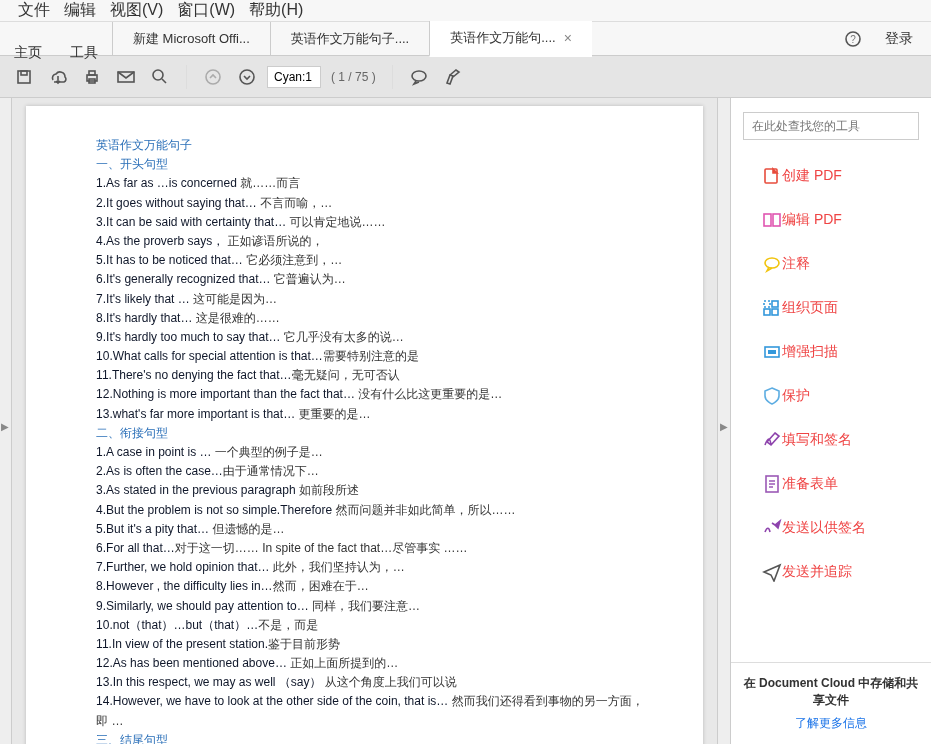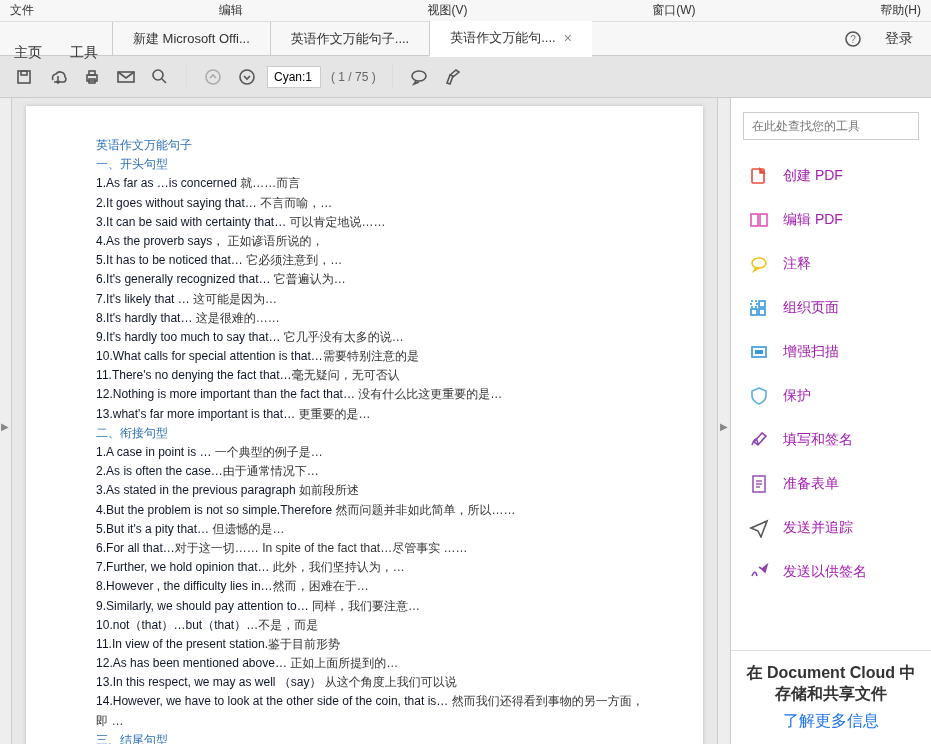--- a/index.html
+++ b/index.html
@@ -1,17 +1,17 @@
 <!DOCTYPE html>
 <html><head>
 <meta charset="utf-8">
 <style>
 * { box-sizing: border-box; margin: 0; padding: 0; }
 body { font-family: "Microsoft YaHei", Arial, sans-serif; font-size: 12px; background: #fff; color: #333; width: 931px; height: 744px; overflow: hidden; position: relative; }
-.menubar { display: flex; gap: 14px; padding: 4px 10px; font-size: 12px; border-bottom: 1px solid #ddd; background: #f7f7f7; height: 22px; align-items: center; justify-content: space-between; }
+.menubar { display: flex; gap: 14px; padding: 4px 18px; font-size: 16px; border-bottom: 1px solid #ddd; background: #f7f7f7; height: 22px; align-items: center; }
 .menubar span { cursor: default; }
 .tabbar { display: flex; align-items: center; border-bottom: 1px solid #ccc; height: 34px; background: #f7f7f7; }
 .maintab { padding: 8px 14px; font-size: 14px; cursor: pointer; margin-top: 28px; }
 .doctab { padding: 8px 20px; font-size: 13px; border-left: 1px solid #ccc; position: relative; display: flex; align-items: center; gap: 8px; }
 .doctab.active { background: #fff; border-bottom: 2px solid #fff; margin-bottom: -1px; }
 .tab-close { color: #888; font-size: 14px; cursor: pointer; }
 .tabbar-right { margin-left: auto; display: flex; align-items: center; gap: 18px; padding-right: 18px; }
 .toolbar { display: flex; align-items: center; height: 42px; border-bottom: 1px solid #ccc; background: #e5e5e5; padding: 0 10px; gap: 6px; }
 .tb-btn { width: 28px; height: 28px; display: flex; align-items: center; justify-content: center; color: #555; cursor: pointer; }
 .tb-sep { width: 1px; height: 24px; background: #ddd; margin: 0 6px; }
@@ -26,23 +26,23 @@
 .docarea::-webkit-scrollbar-thumb { background: #c0c0c0; }
 .page { background: #fff; margin: 8px auto; width: 96%; padding: 30px 50px 40px 70px; font-size: 12px; line-height: 1.6; box-shadow: 0 0 4px rgba(0,0,0,0.2); min-height: 100%; }
 .page .line { color: #333; }
 .page .en { color: #0f172a; }
 .page .cn { color: #333; }
 .midcol { width: 14px; background: #eee; border-left: 1px solid #ccc; border-right: 1px solid #ccc; position: relative; }
 .midcol .caret { position: absolute; top: 50%; left: 2px; color: #888; font-size: 10px; }
 .rightpanel { width: 200px; background: #fff; display: flex; flex-direction: column; }
 .tool-search { margin: 14px 12px; border: 1px solid #ccc; padding: 6px 8px; font-size: 12px; color: #999; }
 .tool-list { flex: 1; overflow-y: auto; }
-.tool-item { display: flex; align-items: center; gap: 14px; padding: 12px 18px; cursor: pointer; font-size: 14px; color: #a21caf; }
+.tool-item { display: flex; align-items: center; padding: 12px 31px; cursor: pointer; font-size: 14px; color: #ef4444; }
 .tool-icon { width: 20px; height: 20px; display: flex; align-items: center; justify-content: center; }
-.cloud-box { border-top: 1px solid #ddd; padding: 12px 10px; text-align: center; font-size: 16px; }
+.cloud-box { border-top: 1px solid #ddd; padding: 12px 10px; text-align: center; font-size: 12px; }
 .cloud-link { color: #1a73e8; margin-top: 6px; display: block; }
 svg { stroke: currentColor; fill: none; stroke-width: 1.6; }
 </style>
 </head>
 <body>
 
 <div class="menubar" id="menubar">
     <span>文件</span>
     <span>编辑</span>
     <span>视图(V)</span>
@@ -251,35 +251,35 @@
         <div class="tool-item">
           <span class="tool-icon" style="color: rgb(155, 89, 182);">
             <svg width="20" height="20">
               <rect x="4" y="2" width="12" height="16"></rect>
               <path d="M7 7h6M7 10h6M7 13h4"></path>
             </svg>
           </span>
           <span>准备表单</span>
         </div>
         <div class="tool-item">
-          <span class="tool-icon" style="color: rgb(85, 85, 85);">
-            <svg width="20" height="20">
-              <path d="M2 10l16-7-6 16-3-6z"></path>
-            </svg>
-          </span>
-          <span>发送并追踪</span>
-        </div>
-        <div class="tool-item">
           <span class="tool-icon" style="color: rgb(142, 68, 173);">
             <svg width="20" height="20">
               <path d="M3 14c2-5 4-5 5 0"></path>
               <path d="M10 5l3 2m0 0l5-4-2 7-3-3z" fill="currentColor"></path>
             </svg>
           </span>
           <span>发送以供签名</span>
+        </div>
+        <div class="tool-item">
+          <span class="tool-icon" style="color: rgb(85, 85, 85);">
+            <svg width="20" height="20">
+              <path d="M2 10l16-7-6 16-3-6z"></path>
+            </svg>
+          </span>
+          <span>发送并追踪</span>
         </div>
       </div>
     <div class="cloud-box">
       <div style="font-weight:bold;">在 Document Cloud 中存储和共享文件</div>
       <a class="cloud-link">了解更多信息</a>
     </div>
   </div>
 </div>
 
 </body></html>

